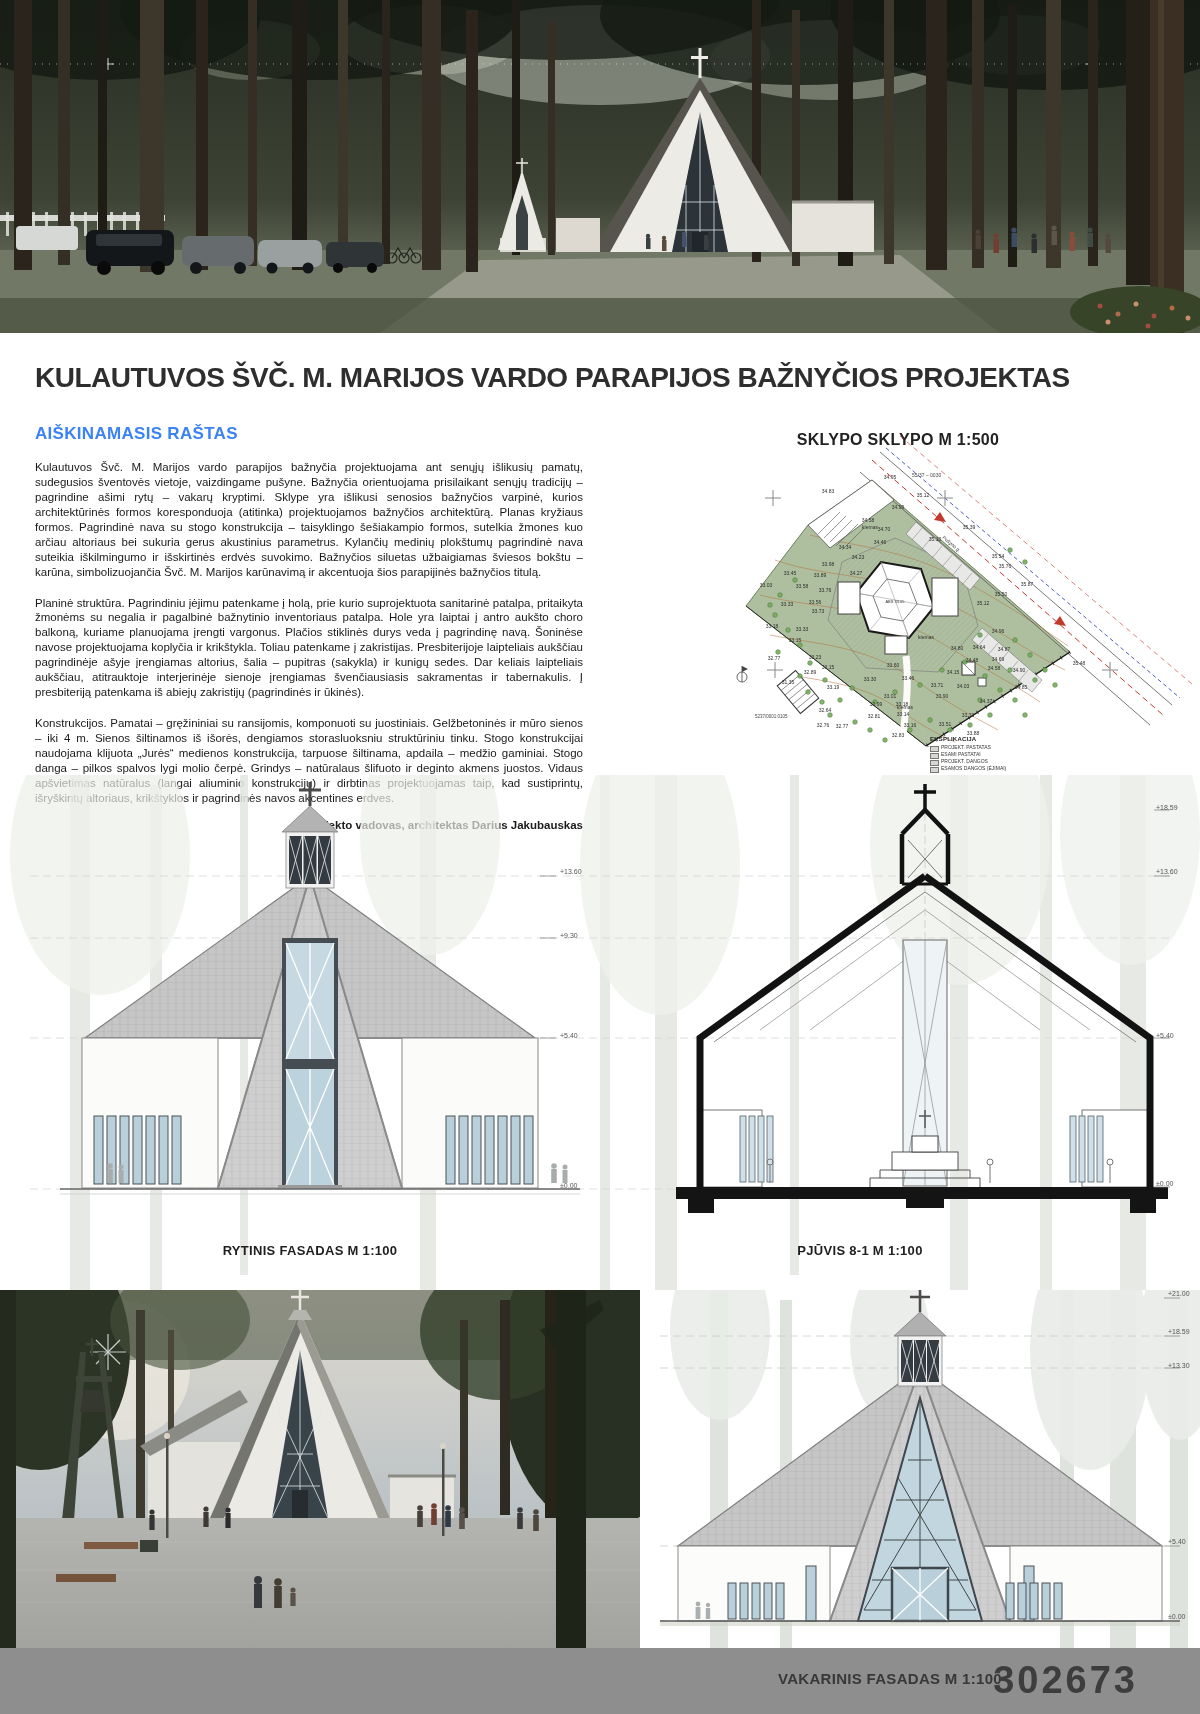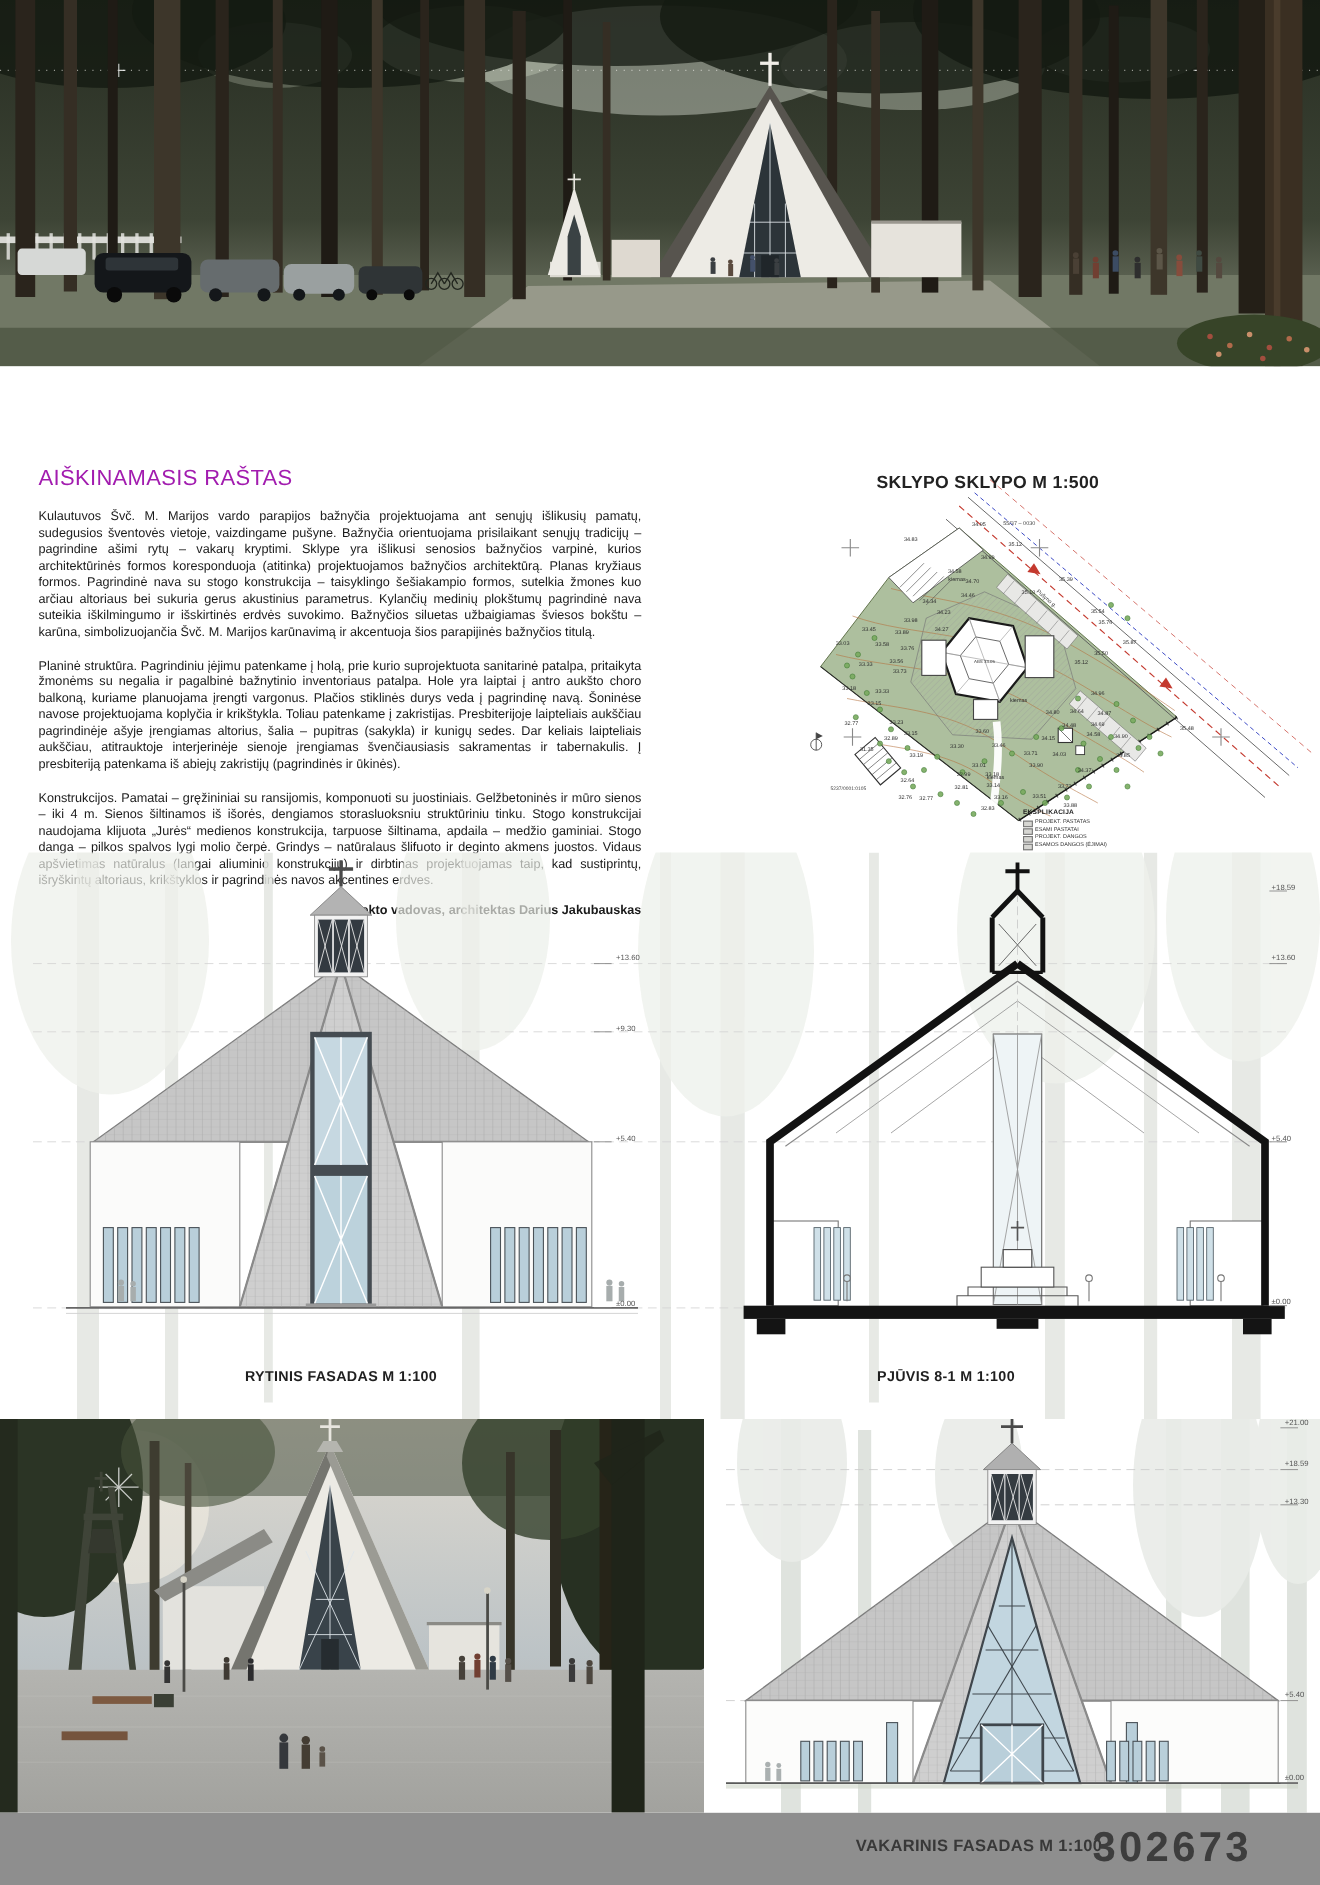--- a/index.html
+++ b/index.html
@@ -2,21 +2,21 @@
 <html><head>
 <meta charset="utf-8">
 <style>
   html,body{margin:0;padding:0;background:#e8e8e8;}
   .page{position:relative;width:1200px;height:1714px;background:#ffffff;margin:0 auto;
         font-family:"Liberation Sans",sans-serif;overflow:hidden;}
   .panorama{position:absolute;left:0;top:0;width:1200px;height:333px;overflow:hidden;}
   .title{position:absolute;left:35px;top:362px;width:1140px;margin:0;
          font-size:28px;font-weight:bold;letter-spacing:-0.5px;color:#2e2e2e;white-space:nowrap;}
   .expl{position:absolute;left:35px;top:424px;width:548px;color:#1a1a1a;}
-  .expl h2{margin:0 0 8px 0;font-size:20px;font-weight:400;letter-spacing:.3px;color:#a21caf;}
+  .expl h2{margin:0 0 8px 0;font-size:17px;font-weight:700;letter-spacing:.3px;color:#3b82f6;}
   .expl p{margin:16px 0 9px 0;font-size:11.5px;line-height:1.3;text-align:justify;}
   .expl .credit{text-align:right;font-weight:bold;margin-top:12px;font-size:11.5px;}
   .siteplan-h{position:absolute;left:698px;top:431px;width:400px;text-align:center;
               font-size:16px;font-weight:bold;color:#222;letter-spacing:.3px;}
   .plan-canvas{position:absolute;left:680px;top:430px;width:520px;height:345px;}
   .plan-canvas svg{position:absolute;left:0;top:0;}
   .plan-labels{position:absolute;left:0;top:0;width:520px;height:345px;}
   .plan-label{position:absolute;font-size:5px;color:#2f2f2f;white-space:nowrap;transform:translate(-50%,-50%);}
   .legend{position:absolute;left:250px;top:306px;width:130px;}
   .legend-h{font-size:6px;font-weight:bold;color:#222;margin-bottom:2px;letter-spacing:.2px;}
@@ -218,20 +218,21 @@
         <circle cx="1136" cy="304" r="2.5" fill="#c98f6a"></circle>
           <circle cx="1154" cy="316" r="2.5" fill="#a24e3e"></circle>
         <circle cx="1172" cy="308" r="2.5" fill="#b06a4a"></circle>
           <circle cx="1188" cy="318" r="2.5" fill="#c98f6a"></circle>
         <circle cx="1108" cy="322" r="2.5" fill="#c98f6a"></circle>
           <circle cx="1148" cy="326" r="2.5" fill="#a24e3e"></circle>
       </g>
     </svg>
   </div>
 
+  <h1 class="title">KULAUTUVOS ŠVČ. M. MARIJOS VARDO PARAPIJOS BAŽNYČIOS PROJEKTAS</h1>
 
   <section class="expl">
     <h2>AIŠKINAMASIS RAŠTAS</h2>
     <p>Kulautuvos Švč. M. Marijos vardo parapijos bažnyčia projektuojama ant senųjų išlikusių pamatų, sudegusios šventovės vietoje, vaizdingame pušyne. Bažnyčia orientuojama prisilaikant senųjų tradicijų – pagrindine ašimi rytų – vakarų kryptimi. Sklype yra išlikusi senosios bažnyčios varpinė, kurios architektūrinės formos koresponduoja (atitinka) projektuojamos bažnyčios architektūrą. Planas kryžiaus formos. Pagrindinė nava su stogo konstrukcija – taisyklingo šešiakampio formos, sutelkia žmones kuo arčiau altoriaus bei sukuria gerus akustinius parametrus. Kylančių medinių plokštumų pagrindinė nava suteikia iškilmingumo ir išskirtinės erdvės suvokimo. Bažnyčios siluetas užbaigiamas šviesos bokštu – karūna, simbolizuojančia Švč. M. Marijos karūnavimą ir akcentuoja šios parapijinės bažnyčios titulą.</p>
     <p>Planinė struktūra. Pagrindiniu įėjimu patenkame į holą, prie kurio suprojektuota sanitarinė patalpa, pritaikyta žmonėms su negalia ir pagalbinė bažnytinio inventoriaus patalpa. Hole yra laiptai į antro aukšto choro balkoną, kuriame planuojama įrengti vargonus. Plačios stiklinės durys veda į pagrindinę navą. Šoninėse navose projektuojama koplyčia ir krikštykla. Toliau patenkame į zakristijas. Presbiterijoje laipteliais aukščiau pagrindinėje ašyje įrengiamas altorius, šalia – pupitras (sakykla) ir kunigų sedes. Dar keliais laipteliais aukščiau, atitrauktoje interjerinėje sienoje įrengiamas švenčiausiasis sakramentas ir tabernakulis. Į presbiteriją patenkama iš abiejų zakristijų (pagrindinės ir ūkinės).</p>
     <p>Konstrukcijos. Pamatai – gręžininiai su ransijomis, komponuoti su juostiniais. Gelžbetoninės ir mūro sienos – iki 4 m. Sienos šiltinamos iš išorės, dengiamos storasluoksniu struktūriniu tinku. Stogo konstrukcijai naudojama klijuota „Jurės“ medienos konstrukcija, tarpuose šiltinama, apdaila – medžio gaminiai. Stogo danga – pilkos spalvos lygi molio čerpė. Grindys – natūralaus šlifuoto ir deginto akmens juostos. Vidaus apšvietimas natūralus (langai aliuminio konstrukcijų) ir dirbtinas projektuojamas taip, kad sustiprintų, išryškintų altoriaus, krikštyklos ir pagrindinės navos akcentines erdves.</p>
     <p class="credit">Projekto vadovas, architektas Darius Jakubauskas</p>
   </section>
 
   <div class="siteplan-h">SKLYPO SKLYPO M 1:500</div>

